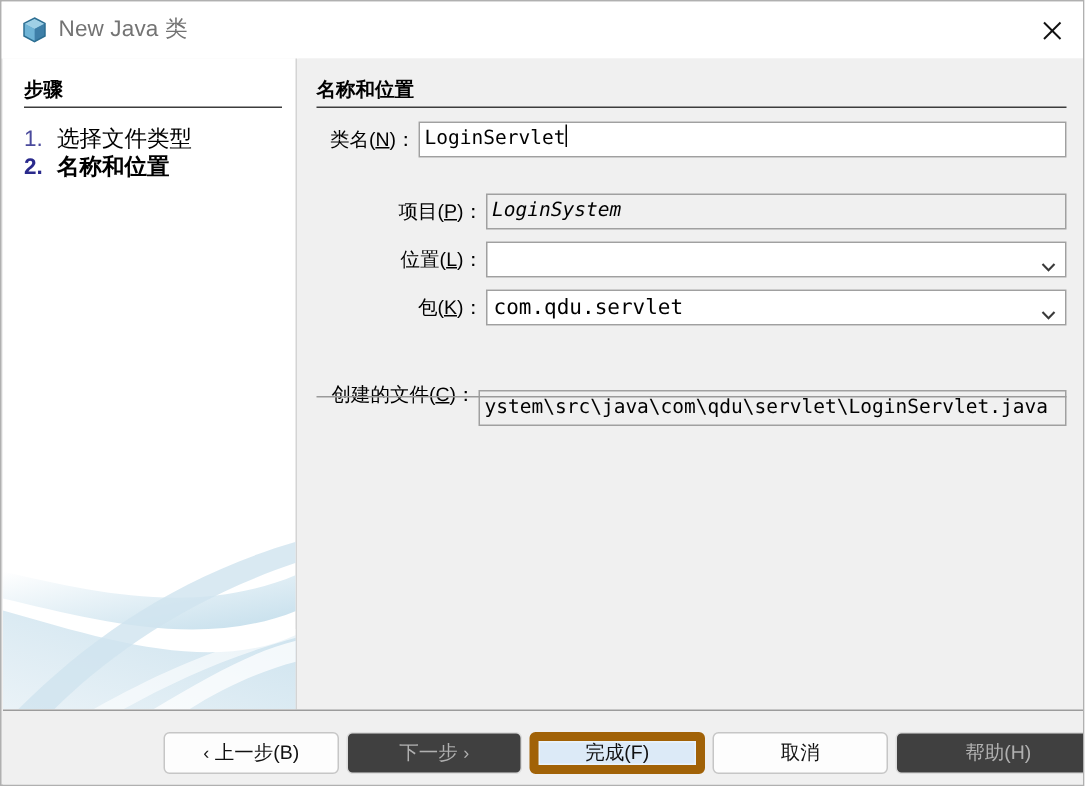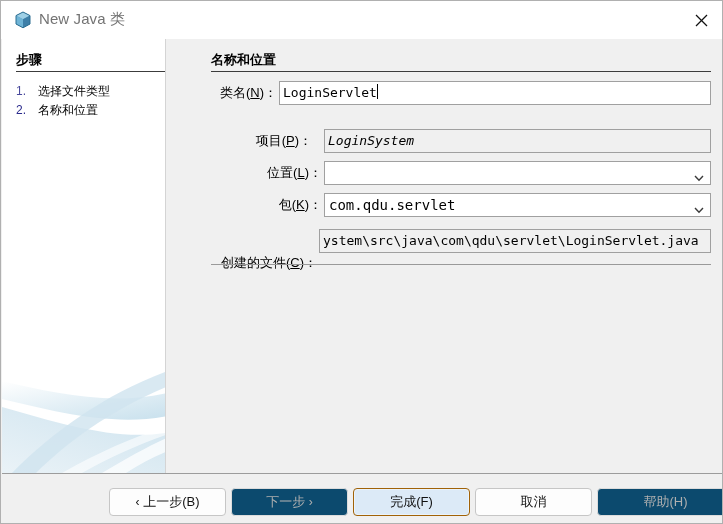--- a/index.html
+++ b/index.html
@@ -54,21 +54,21 @@
     align-items: center;
     justify-content: center;
     cursor: default;
   }
   .close-btn svg { display: block; }
 
   
   .sidebar {
     position: absolute;
     left: 1px; top: 38px;
-    width: 164px; height: 434px;
+    width: 196px; height: 434px;
     background: #ffffff;
     border-right: 1px solid #d4d4d4;
     box-sizing: border-box;
     overflow: hidden;
   }
   .steps-title {
     position: absolute;
     left: 14px; top: 12px;
     font-weight: bold;
     font-size: 13px;
@@ -77,30 +77,30 @@
   .steps-rule {
     position: absolute;
     left: 14px; top: 32px;
     width: 172px;
     height: 1px;
     background: #3c3c3c;
   }
   .step {
     position: absolute;
     left: 14px;
-    font-size: 12px;
+    font-size: 15px;
     white-space: nowrap;
   }
   .step .num {
     display: inline-block;
     width: 22px;
     color: #4a4a9c;
   }
   .step-1 { top: 44px; }
-  .step-2 { top: 63px; font-weight: normal; }
+  .step-2 { top: 63px; font-weight: bold; }
   .step-2 .num { color: #2a2a8c; }
 
   .swoosh {
     position: absolute;
     left: 0; bottom: 0;
     width: 196px; height: 120px;
     pointer-events: none;
   }
 
   
@@ -218,24 +218,24 @@
     border-radius: 4px;
     background: #fdfdfd;
     font-size: 13px;
     color: #111;
     display: flex;
     align-items: center;
     justify-content: center;
     white-space: nowrap;
     cursor: default;
   }
-  .btn.disabled { color: #b0b0b0; border-color: #dcdcdc; background: #0c4a6e; }
+  .btn.disabled { color: #b0b0b0; border-color: #dcdcdc; background: #404040; }
   .btn.default {
     background: #dceaf7;
-    border: 1px solid #a16207;
+    border: 6px solid #a16207;
     box-shadow: inset 0 0 0 1px #eaf3fb;
   }
   .btn .arrow { font-size: 12px; }
 </style>
 </head>
 <body>
 
 <div class="dialog">
 
   <div class="titlebar">
@@ -290,21 +290,21 @@
   <div class="content">
     <div class="panel-title">名称和位置</div>
     <div class="panel-rule"></div>
 
     <div class="field-row" style="left:12px; top:42px; width:500px;">
       <div class="flabel" style="right:434px;"><span>类名(</span><span class="mn">N</span><span>)：</span></div>
       <div class="tbox" style="left:68px; width:432px;"><span>LoginServlet</span><span class="caret"></span></div>
     </div>
 
     <div class="field-row" style="left:12px; top:90px; width:500px;">
-      <div class="flabel" style="right:399px;"><span>项目(</span><span class="mn">P</span><span>)：</span></div>
+      <div class="flabel" style="right:389px;"><span>项目(</span><span class="mn">P</span><span>)：</span></div>
       <div class="tbox readonly" style="left:113px; width:387px;font-style:italic;"><span>LoginSystem</span></div>
     </div>
 
     <div class="field-row" style="left:12px; top:122px; width:500px;">
       <div class="flabel" style="right:389px;"><span>位置(</span><span class="mn">L</span><span>)：</span></div>
       <div class="combo" style="left:113px; width:387px;">
         <span class="cval cjk">源包</span>
         <span class="carrow">
           <svg width="10" height="7" viewBox="0 0 10 7">
               <polyline points="1,1 5,5.2 9,1" fill="none" stroke="#3a3a3a" stroke-width="1.4"></polyline>
@@ -320,21 +320,21 @@
         <span class="carrow">
           <svg width="10" height="7" viewBox="0 0 10 7">
               <polyline points="1,1 5,5.2 9,1" fill="none" stroke="#3a3a3a" stroke-width="1.4"></polyline>
             </svg>
         </span>
       </div>
     </div>
 
     <div class="field-row" style="left:12px; top:190px; width:500px;">
       <div class="flabel" style="right:394px;margin-top:22px;"><span>创建的文件(</span><span class="mn">C</span><span>)：</span></div>
-      <div class="tbox readonly clip" style="left:108px; width:392px;"><span>ystem\src\java\com\qdu\servlet\LoginServlet.java</span></div>
+      <div class="tbox readonly clip" style="left:108px; width:392px;margin-top:31px;"><span>ystem\src\java\com\qdu\servlet\LoginServlet.java</span></div>
     </div>
 
     <div class="sep-rule"></div>
   </div>
 
   <div class="footer">
     <div class="btn" style="left:107px; width:117px;">
       <span class="arrow">‹</span>&nbsp;<span>上一步(B)</span>
     </div>
     <div class="btn disabled" style="left:229px; width:117px;">

